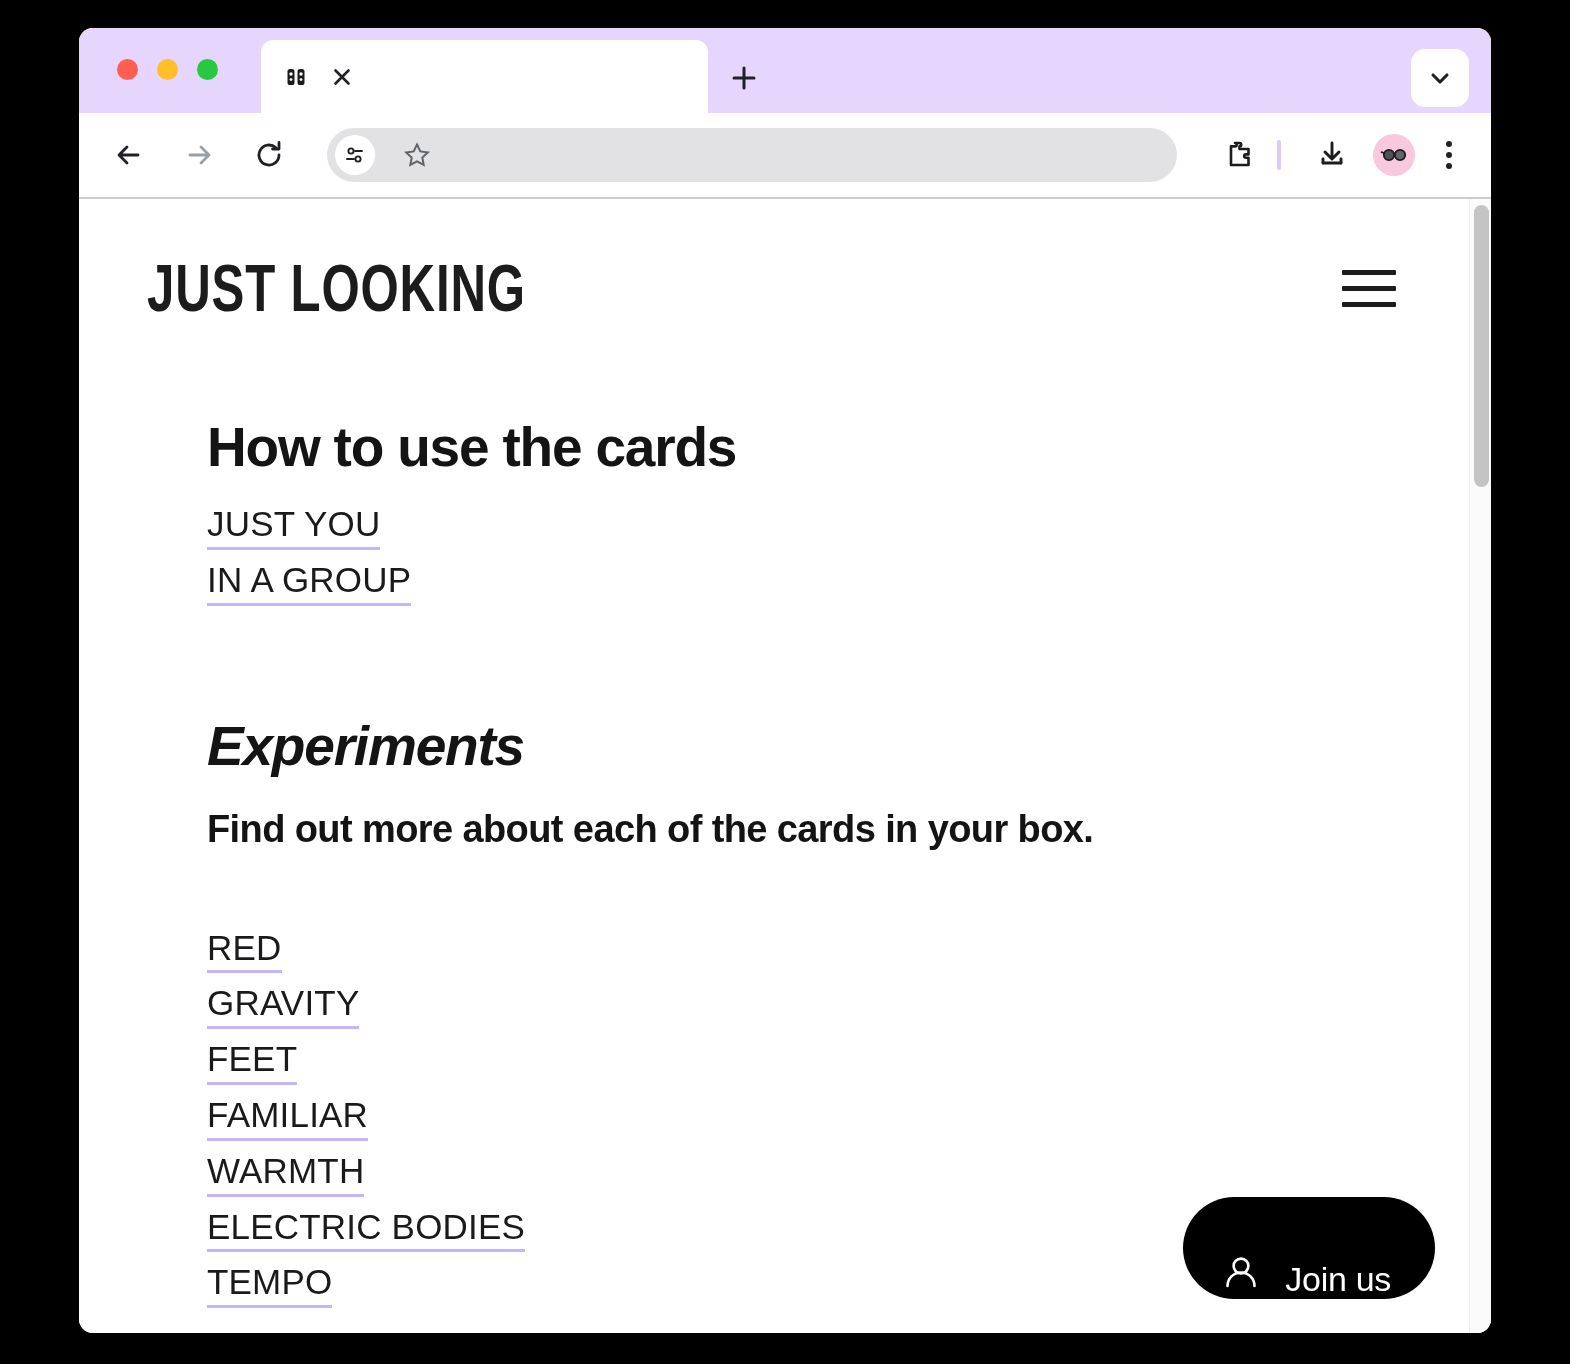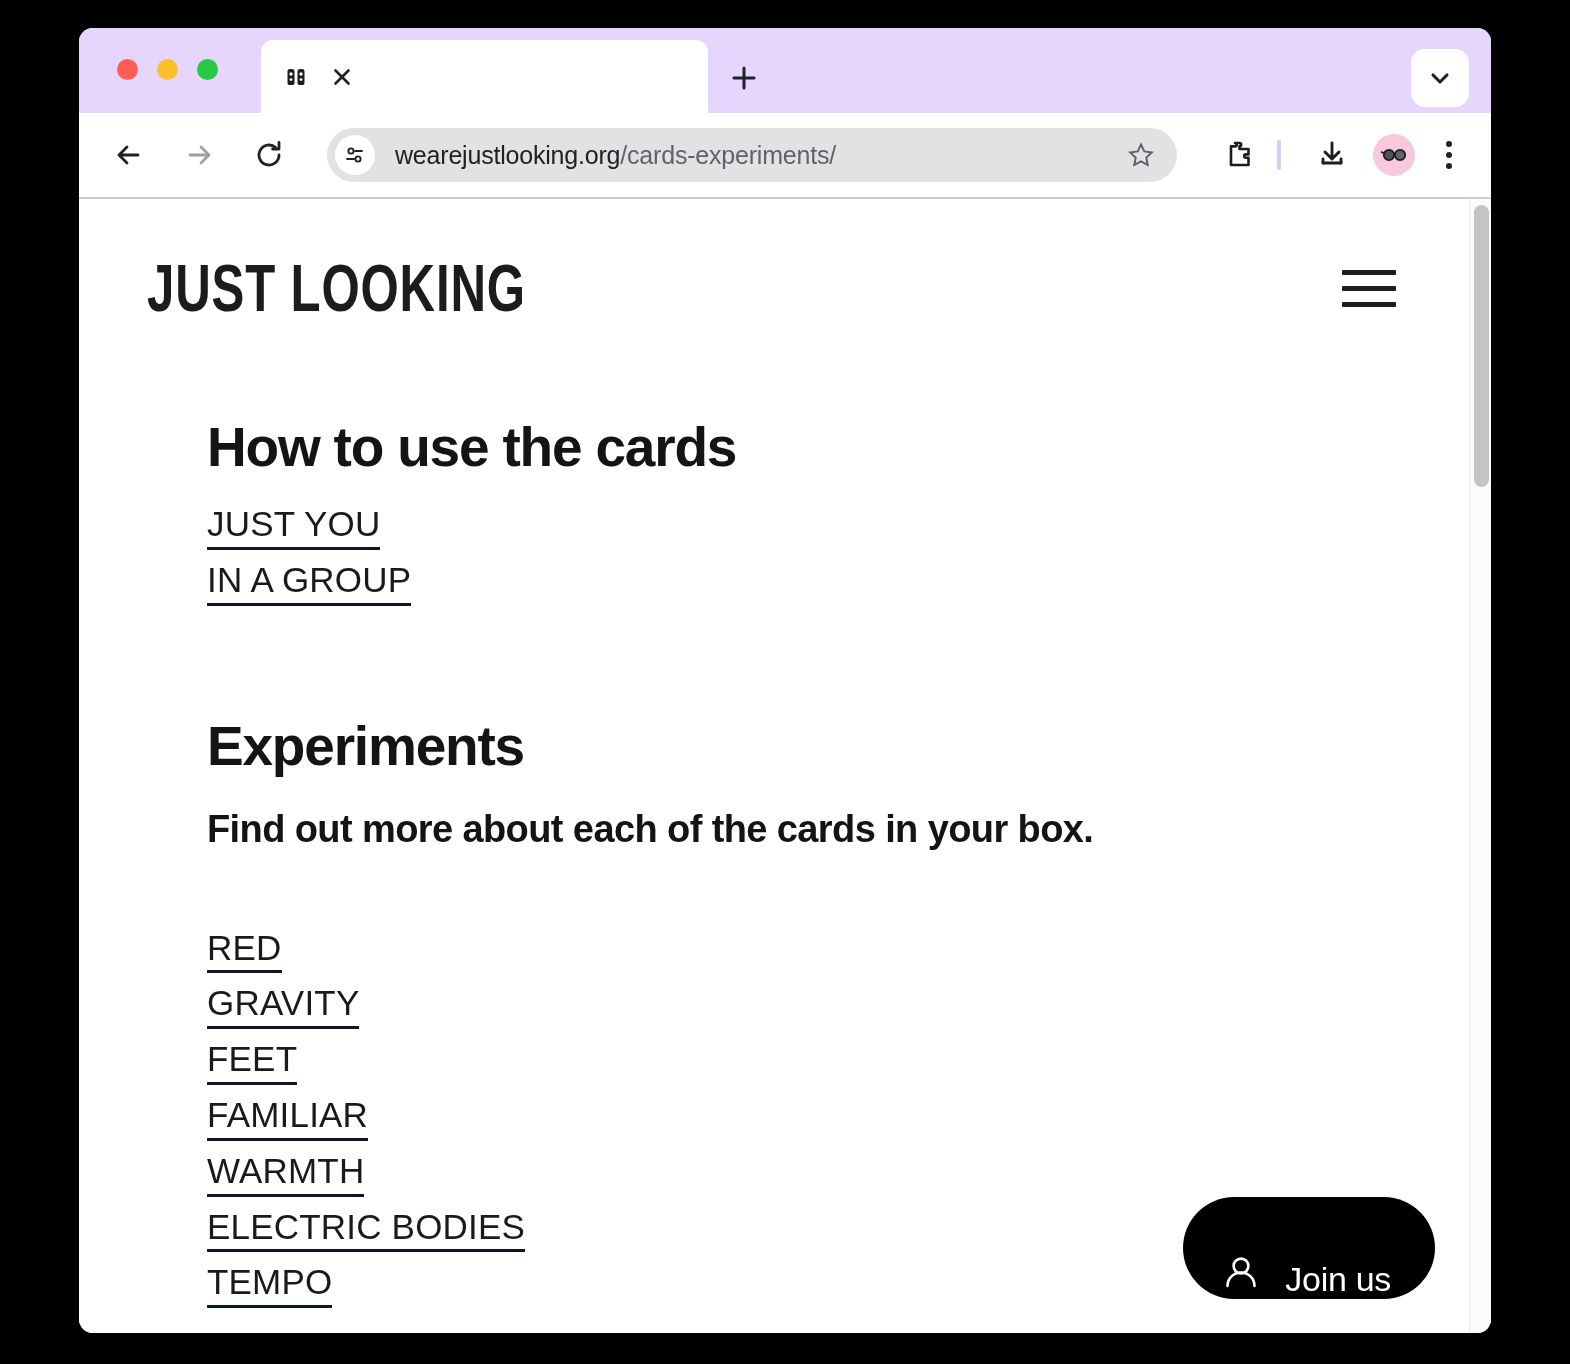--- a/index.html
+++ b/index.html
@@ -223,36 +223,36 @@
     padding: 0 0 0 128px;
   }
   h1.section {
     font-size: 55px;
     font-weight: bold;
     color: #141414;
     letter-spacing: -1.2px;
     margin-top: 92px;
     margin-bottom: 26px;
   }
-  h1.section.second { margin-top: 108px; }
+  h1.section.second { margin-top: 108px; font-style: italic; }
   .subhead {
     font-size: 38px;
     font-weight: bold;
     color: #141414;
     letter-spacing: -0.6px;
     margin-top: 30px;
     margin-bottom: 0;
   }
   .linklist { list-style: none; }
   .linklist li { margin-bottom: 11px; }
   .linklist a {
     font-size: 35px;
     color: #1a1a1a;
     text-decoration: none;
-    border-bottom: 3px solid #0f172a;
+    border-bottom: 3px solid #c4b5fd;
     padding-bottom: 4px;
     letter-spacing: 0.2px;
     display: inline-block;
     line-height: 1.08;
   }
   .linklist.howto { margin-top: 8px; }
   .linklist.experiments { margin-top: 78px; }
 
   
   .join-btn {
@@ -359,21 +359,20 @@
 
     <div class="omnibox">
       <span class="omnibox-icon">
         <svg width="24" height="24" viewBox="0 0 24 24">
           <circle cx="8" cy="8" r="2.6" fill="none" stroke="#202124" stroke-width="1.9"></circle>
           <path d="M12 8 H19" stroke="#202124" stroke-width="1.9" stroke-linecap="round"></path>
           <circle cx="15" cy="16" r="2.6" fill="none" stroke="#202124" stroke-width="1.9"></circle>
           <path d="M4 16 H11" stroke="#202124" stroke-width="1.9" stroke-linecap="round"></path>
         </svg>
       </span>
-      <span class="url"><span class="host">wearejustlooking.org</span><span>/cards-experiments/</span></span>
       <span class="star-btn">
         <svg width="28" height="28" viewBox="0 0 28 28">
           <path d="M14 3.5 L17.3 10.4 L24.8 11.4 L19.3 16.6 L20.7 24 L14 20.4 L7.3 24 L8.7 16.6 L3.2 11.4 L10.7 10.4 Z" fill="none" stroke="#5f6368" stroke-width="2"></path>
         </svg>
       </span>
     </div>
 
     <div class="tb-icon">
       <svg width="34" height="34" viewBox="0 0 34 34">
         <path d="M12 5 h4.5 a1.7 1.7 0 0 1 0 3.4 V11 h9 v5.4 h-2.6 a1.7 1.7 0 0 0 0 3.4 H25.5 V27 H8 V8.4 h4 a1.7 1.7 0 0 0 0 -3.4 Z" fill="none" stroke="#1c1c1c" stroke-width="2.6" stroke-linejoin="round"></path>

